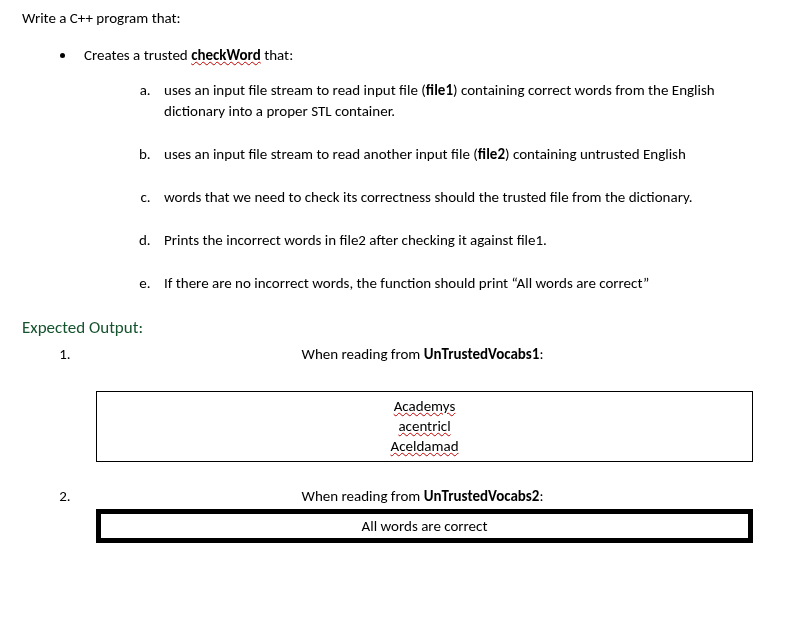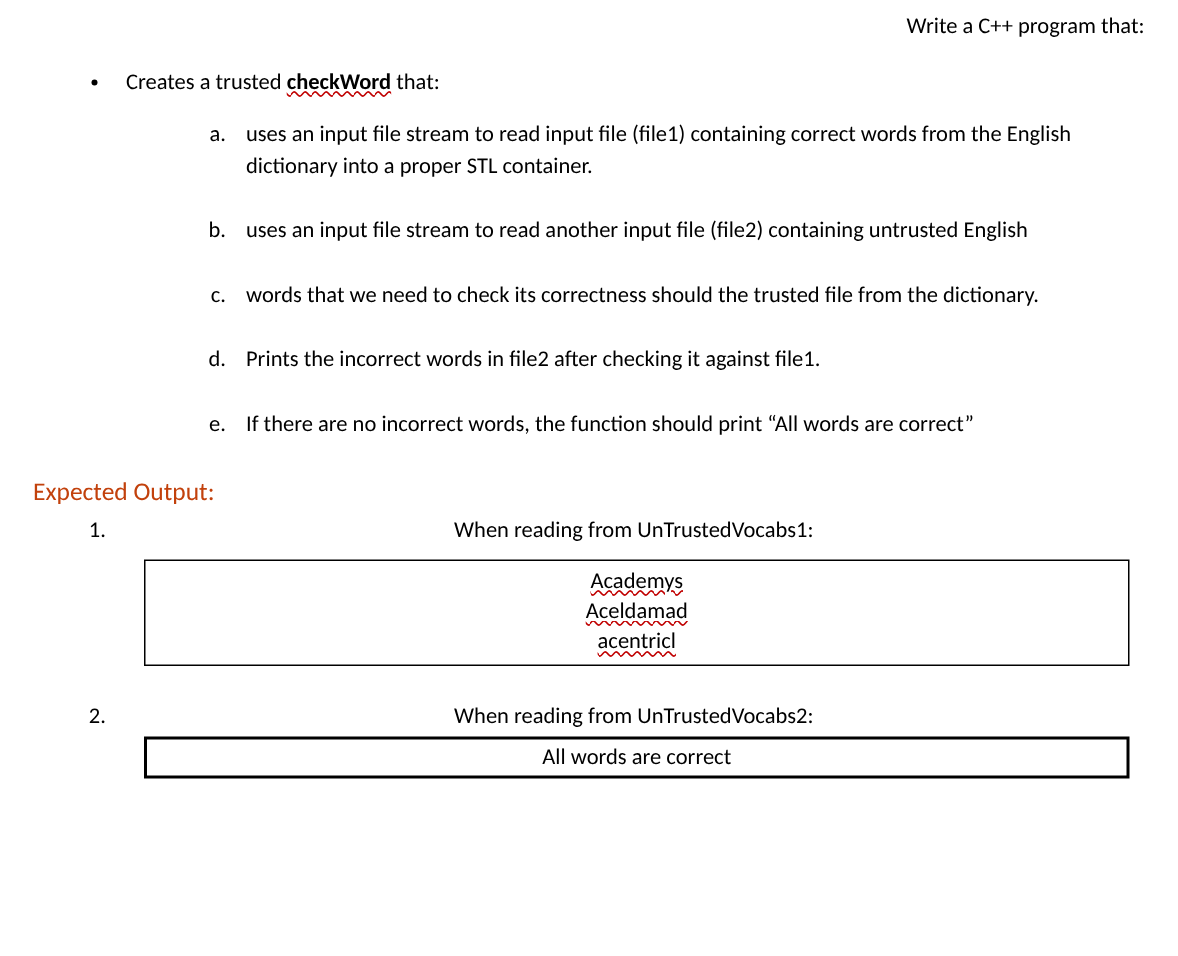--- a/index.html
+++ b/index.html
@@ -6,63 +6,63 @@
     body {
       font-family: Calibri, Arial, sans-serif;
       font-size: 15px;
       color: #000;
       background: #fff;
       width: 785px;
       height: 637px;
       padding: 8px 22px;
       line-height: 1.4;
     }
-    .intro { margin-bottom: 16px; text-align: right; }
+    .intro { margin-bottom: 16px; }
     .bullet-list { list-style: disc; padding-left: 54px; margin-bottom: 10px; }
     .bullet-list > li { padding-left: 8px; }
     .sub-list { list-style: lower-alpha; padding-left: 70px; margin-top: 14px; }
     .sub-list > li { padding-left: 10px; margin-bottom: 22px; }
     .squiggle-bold {
       font-weight: bold;
       text-decoration: underline;
       text-decoration-style: wavy;
       text-decoration-color: #c00000;
       text-decoration-thickness: 1px;
     }
     .squiggle {
       text-decoration: underline;
       text-decoration-style: wavy;
       text-decoration-color: #c00000;
       text-decoration-thickness: 1px;
     }
     .expected-heading {
-      color: #c2410c;
+      color: #14532d;
       font-size: 17px;
       margin-top: 22px;
       margin-bottom: 4px;
     }
     .num-list { list-style: decimal; padding-left: 52px; }
     .num-list > li { padding-left: 8px; margin-bottom: 10px; text-align: center; }
     .output-box {
       border: 1px solid #000;
       padding: 4px 8px;
-      margin-top: 8px;
+      margin-top: 26px;
       margin-left: 14px;
       margin-right: 10px;
     }
     .output-box div { line-height: 1.35; }
     .output-box-2 {
-      border: 2px solid #000000;
+      border: 5px solid #000000;
       padding: 2px 12px;
       margin-top: 2px;
       margin-left: 14px;
       margin-right: 10px;
     }
     .output-box-2 div { line-height: 1.35; }
-    b { font-weight: normal; }
+    b { font-weight: bold; }
   </style>
 </head>
 <body>
 
 <p class="intro">Write a C++ program that:</p>
 
 <ul class="bullet-list">
   <li>
     <span>Creates a trusted </span><span class="squiggle-bold">checkWord</span><span> that:</span>
 
@@ -80,22 +80,22 @@
   </li>
 </ul>
 
 <p class="expected-heading">Expected Output:</p>
 
 <ol class="num-list">
   <li>
     <span>When reading from </span><b>UnTrustedVocabs1</b><span>:</span>
     <div class="output-box">
       <div><span class="squiggle">Academys</span></div>
+      <div><span class="squiggle">acentricl</span></div>
       <div><span class="squiggle">Aceldamad</span></div>
-      <div><span class="squiggle">acentricl</span></div>
     </div>
   </li>
   <li style="margin-top:24px;">
     <span>When reading from </span><b>UnTrustedVocabs2</b><span>:</span>
     <div class="output-box-2">
       <div>All words are correct</div>
     </div>
   </li>
 </ol>
 

